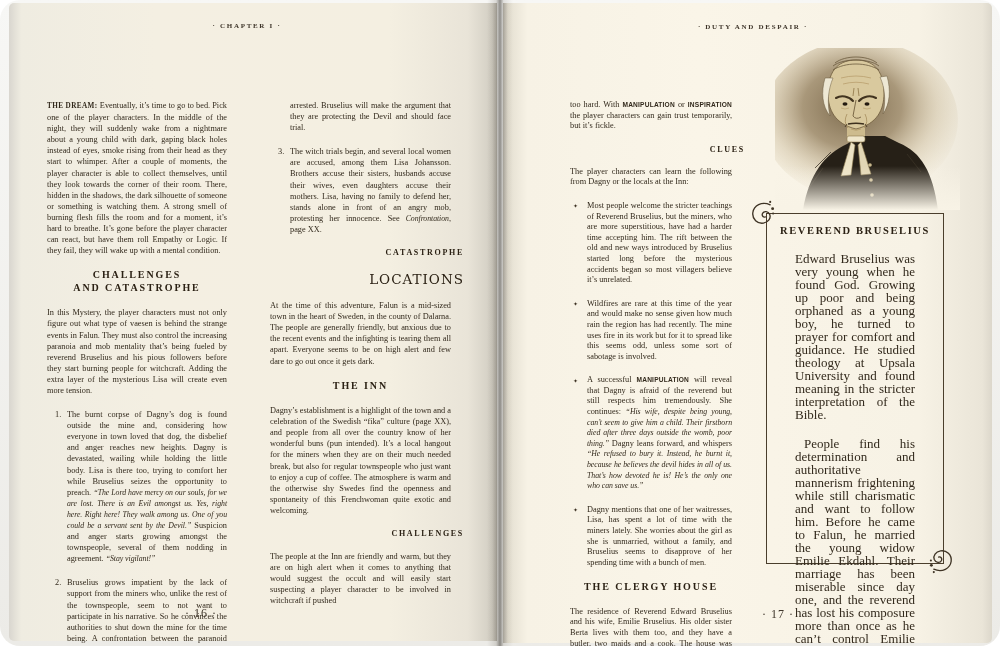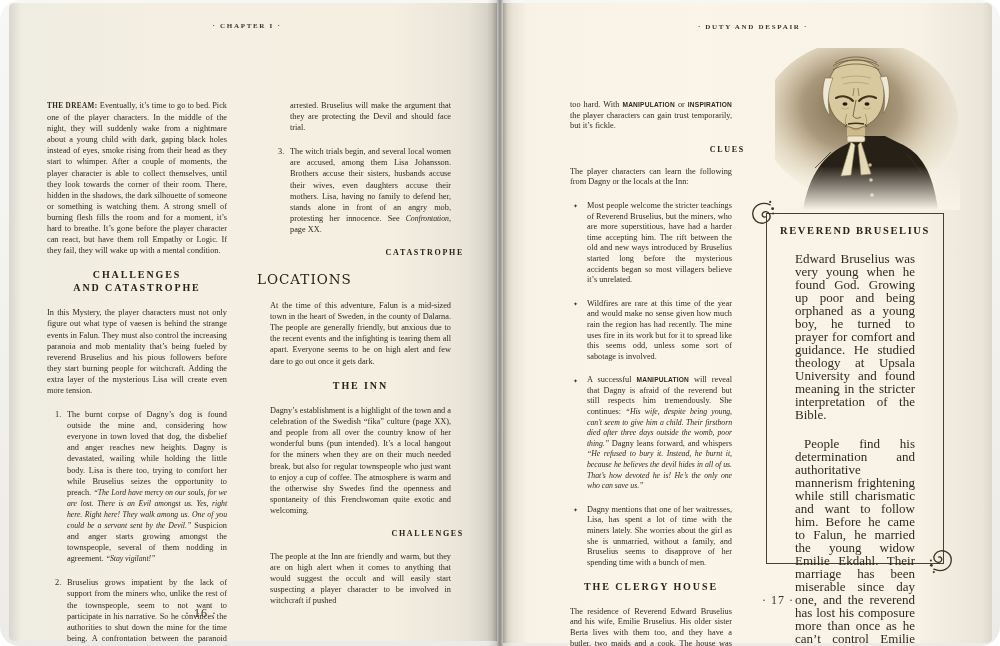--- a/index.html
+++ b/index.html
@@ -18,39 +18,39 @@
   .page-right{left:503px;top:3px;width:489px;height:640px;border-radius:0 5px 5px 0;
     background:linear-gradient(90deg,#b8b4aa 0%,#e4dfd1 1%,#f7f2e5 5%,#faf5e8 40%,#f7f2e5 85%,#eae5d8 98%,#dcd7cb 100%);}
   .gutter-shadow{position:absolute;left:487px;top:0;width:26px;height:646px;pointer-events:none;
     background:linear-gradient(90deg,rgba(60,54,44,0) 0%,rgba(60,54,44,0.16) 35%,rgba(32,28,22,0.48) 50%,rgba(60,54,44,0.12) 64%,rgba(60,54,44,0) 100%);}
 
   .rh{position:absolute;font-size:7px;font-weight:bold;letter-spacing:1.7px;color:#3e352a;text-align:center;width:220px;}
   .rh-left{left:137px;top:22px;}
   .rh-right{left:643px;top:23px;}
   .folio{position:absolute;font-size:12px;letter-spacing:1px;color:#3e352a;width:60px;}
   .folio-left{left:185px;top:606px;}
-  .folio-right{left:762px;top:593px;}
+  .folio-right{left:762px;top:607px;}
 
   .col{position:absolute;}
   .col1{left:34px;top:87px;width:206px;}
   .col2{left:257px;top:87px;width:207px;}
   .col3{left:557px;top:87px;width:188px;}
 
   .body{font-size:8.3px;line-height:11.1px;text-align:justify;margin:13px;hyphens:auto;}
   .col3 .body{line-height:10.6px;}
 
   .run-sc{font-weight:bold;font-size:7.2px;letter-spacing:0.4px;}
   .run-i{font-style:italic;font-size:7.8px;letter-spacing:-0.05px;}
   .run-kw{font-family:"Liberation Sans",sans-serif;font-weight:bold;font-size:6.6px;letter-spacing:0.2px;}
 
   .h-big{font-size:10px;font-weight:bold;letter-spacing:1.9px;text-align:center;
     margin:12px 0 5px;white-space:pre-line;color:#2b2114;line-height:12.5px;}
   .h-small{font-size:8px;font-weight:bold;letter-spacing:1.7px;text-align:right;margin:11px 0 3px;color:#2b2114;}
   .h-display{font-family:"DejaVu Serif",serif;font-size:13.5px;font-weight:normal;letter-spacing:1px;
-    text-align:left;margin:14px 0 7px;color:#2b2114;}
+    text-align:right;margin:14px 0 7px;color:#2b2114;}
 
   .nitem{position:relative;padding-left:20px;margin-top:2px;}
   .nitem .num{position:absolute;left:8px;top:0;}
   .cont-indent{padding-left:20px;}
 
   .clues-list{margin-top:1px;}
   .clue{position:relative;padding-left:17px;}
   .bullet{position:absolute;left:3px;top:0.5px;font-size:6px;color:#3a2f20;font-style:normal;}
 
   .portrait{position:absolute;left:775px;top:48px;width:185px;height:162px;}

